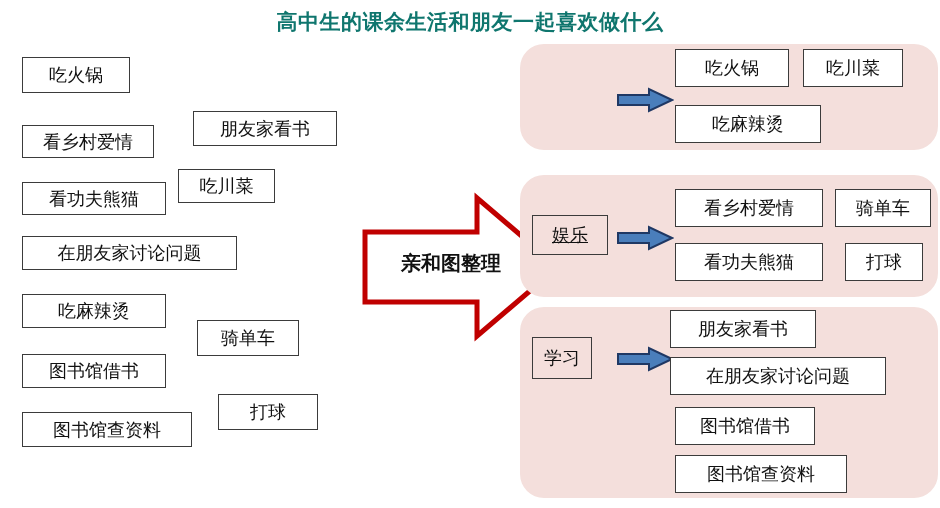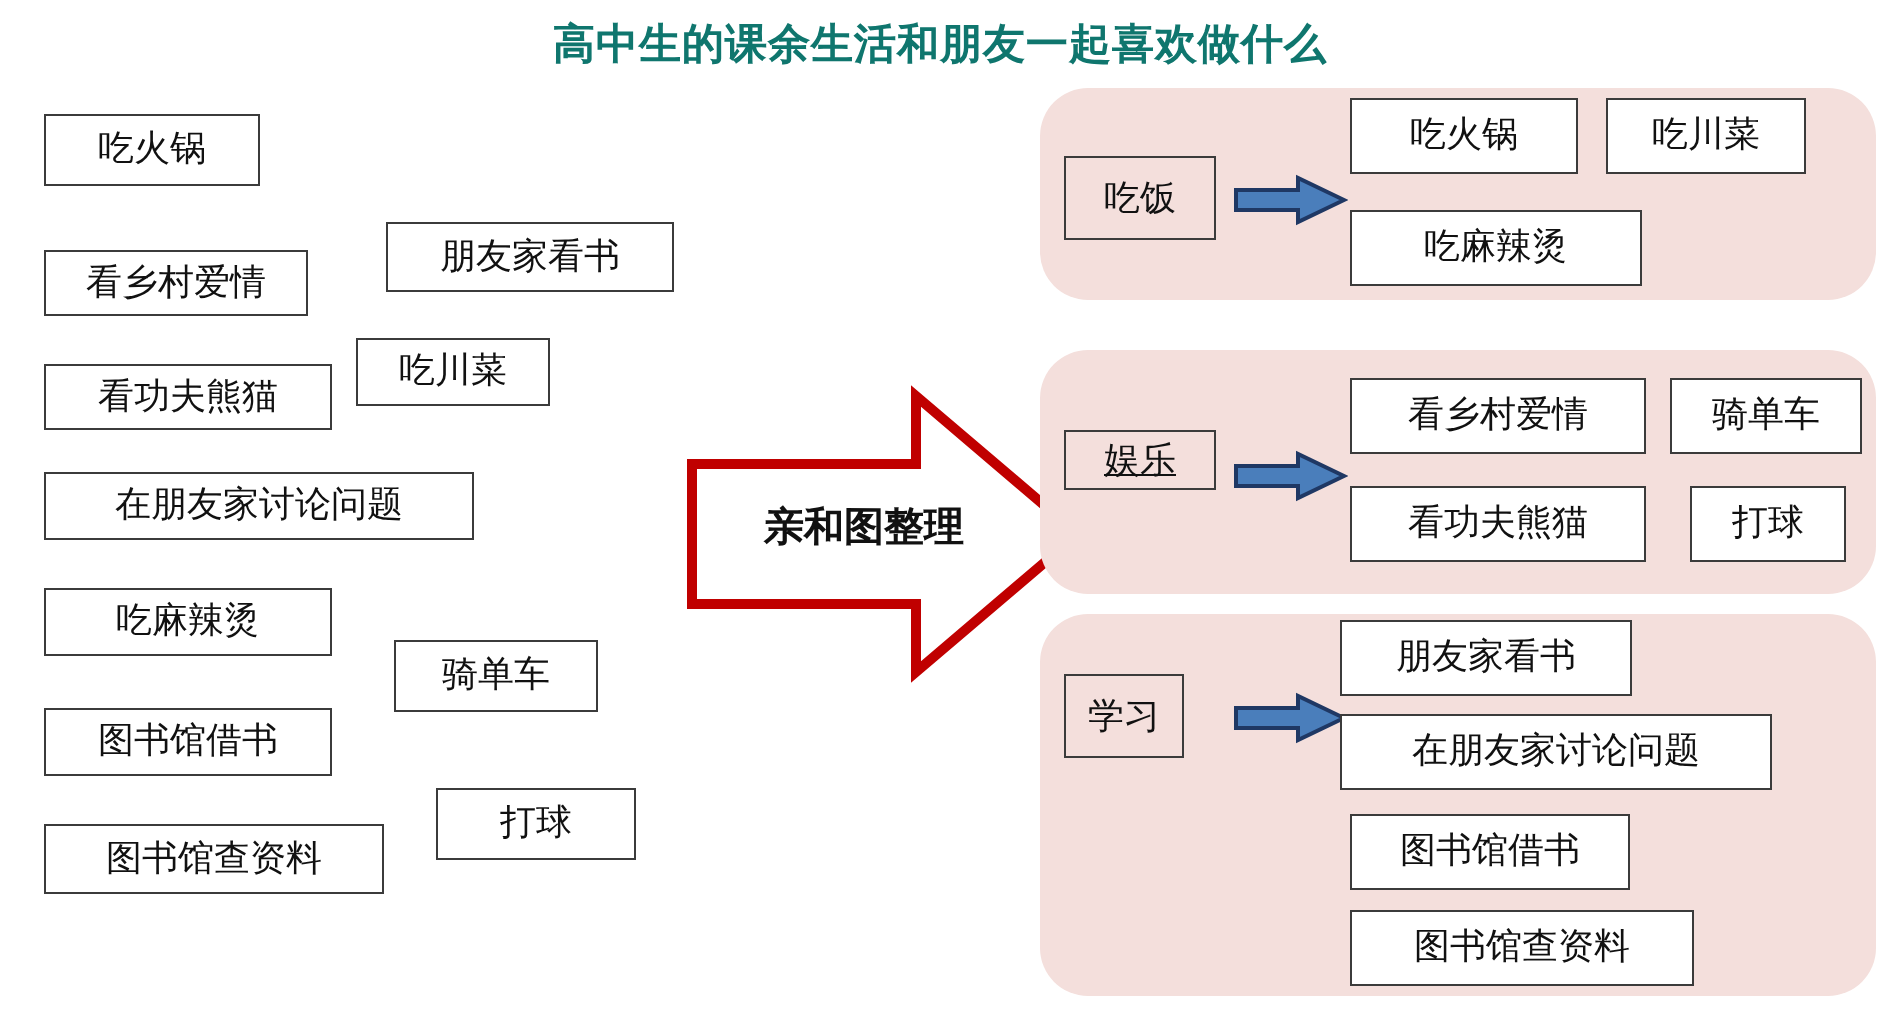--- a/index.html
+++ b/index.html
@@ -66,21 +66,21 @@
     justify-content: center;
     white-space: nowrap;
   }
   
   .blue-arrow {
     position: absolute;
   }
   
   #red-arrow-group {
     position: absolute;
-    left: 340px;
+    left: 359px;
     top: 192px;
     width: 205px;
     height: 150px;
     font-family: Liberation Mono, monospace;
   }
   .red-arrow-label {
     position: absolute;
     left: 22px;
     top: 58px;
     width: 140px;
@@ -115,30 +115,29 @@
 
   <div id="red-arrow-group">
     <svg width="205" height="150" viewBox="0 0 205 150">
       <polygon points="6,40 118,40 118,6 199,75 118,144 118,110 6,110" fill="#ffffff" stroke="#c00000" stroke-width="5" stroke-linejoin="miter"></polygon>
     </svg>
     <div class="red-arrow-label">亲和图整理</div>
   </div>
 
   <div id="groups-area">
       <div class="panel" style="left: 520px; top: 44px; width: 418px; height: 106px; background: rgb(244, 223, 220);">
-        <div class="cat" style="left: 12px; top: 34px; width: 76px; height: 42px;">吃饭</div>
         <div class="blue-arrow" style="left: 96px; top: 43px; width: 58px; height: 26px;"><svg width="58" height="26" viewBox="0 0 58 26">
             <polygon points="2,8 33,8 33,2 56,13 33,24 33,18 2,18" fill="#4a7ebb" stroke="#1f3864" stroke-width="2" stroke-linejoin="miter"></polygon>
           </svg></div>
         <div class="note" style="position: absolute; left: 155px; top: 5px; width: 114px; height: 38px;">吃火锅</div>
         <div class="note" style="position: absolute; left: 283px; top: 5px; width: 100px; height: 38px;">吃川菜</div>
         <div class="note" style="position: absolute; left: 155px; top: 61px; width: 146px; height: 38px;">吃麻辣烫</div>
       </div>
       <div class="panel" style="left: 520px; top: 175px; width: 418px; height: 122px; background: rgb(244, 223, 220);">
-        <div class="cat" style="left: 12px; top: 40px; width: 76px; height: 30px; text-decoration: underline;">娱乐</div>
+        <div class="cat" style="left: 12px; top: 40px; width: 76px; height: 40px; text-decoration: underline;">娱乐</div>
         <div class="blue-arrow" style="left: 96px; top: 50px; width: 58px; height: 26px;"><svg width="58" height="26" viewBox="0 0 58 26">
             <polygon points="2,8 33,8 33,2 56,13 33,24 33,18 2,18" fill="#4a7ebb" stroke="#1f3864" stroke-width="2" stroke-linejoin="miter"></polygon>
           </svg></div>
         <div class="note" style="position: absolute; left: 155px; top: 14px; width: 148px; height: 38px;">看乡村爱情</div>
         <div class="note" style="position: absolute; left: 315px; top: 14px; width: 96px; height: 38px;">骑单车</div>
         <div class="note" style="position: absolute; left: 155px; top: 68px; width: 148px; height: 38px;">看功夫熊猫</div>
         <div class="note" style="position: absolute; left: 325px; top: 68px; width: 78px; height: 38px;">打球</div>
       </div>
       <div class="panel" style="left: 520px; top: 307px; width: 418px; height: 191px; background: rgb(244, 223, 220);">
         <div class="cat" style="left: 12px; top: 30px; width: 60px; height: 42px;">学习</div>

